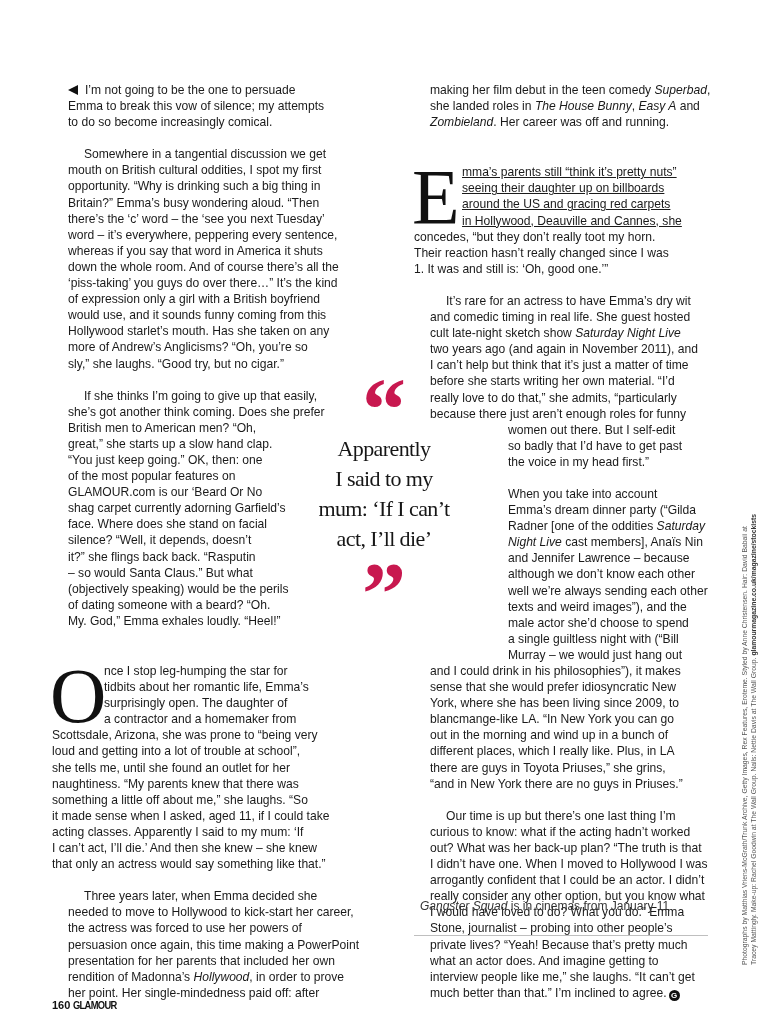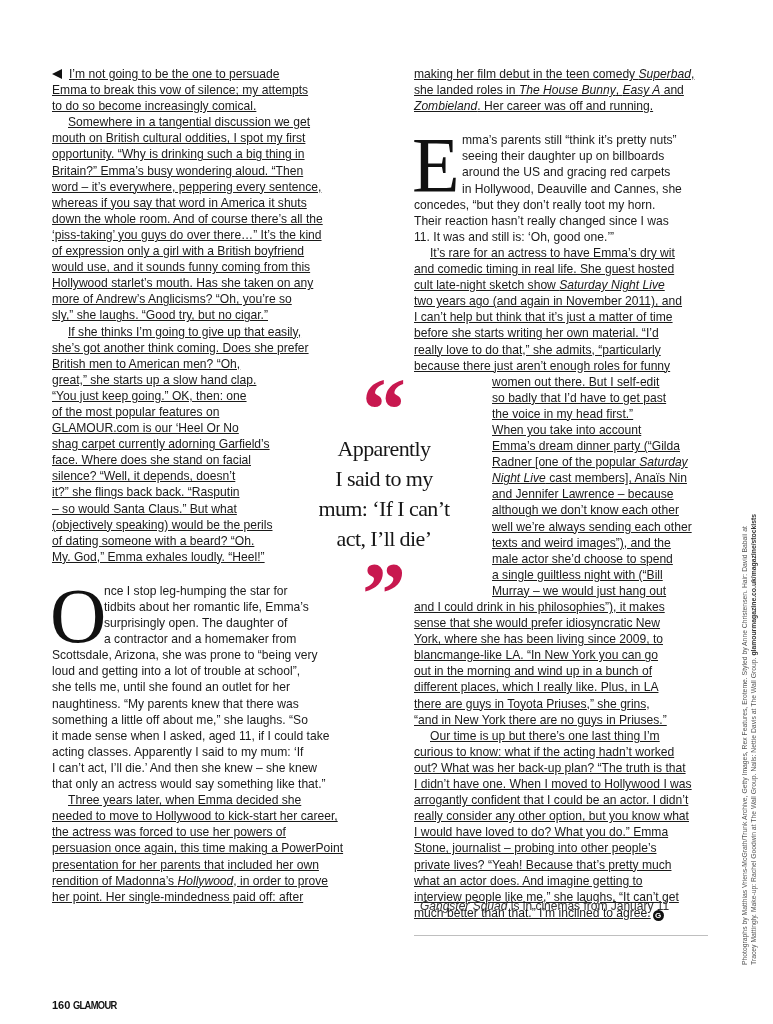--- a/index.html
+++ b/index.html
@@ -1,29 +1,29 @@
 <!DOCTYPE html>
 <html><head>
 <meta charset="utf-8">
 <style>
   html, body { margin: 0; padding: 0; background: #fff; }
   body { width: 773px; height: 1024px; position: relative; overflow: hidden; font-family: "Liberation Sans", sans-serif; color: #1a1a1a; }
   .col { position: absolute; font-size: 12.1px; line-height: 16.1px; }
-  .col p { margin: 0; text-decoration: underline; }
+  .col p { margin: 16px; }
   .line { display: block; white-space: nowrap; }
   .indent { padding-left: 16px; }
   .col-left { left: 52px; top: 66px; width: 320px; }
   .col-right { left: 414px; top: 66px; width: 296px; }
   .arrow { display: inline-block; width: 0; height: 0; border-top: 5px solid transparent; border-bottom: 5px solid transparent; border-right: 10px solid #111; margin-right: 7px; vertical-align: -1px; }
   .dropcap-wrap { position: relative; }
   .dropcap { position: absolute; font-family: "Liberation Serif", serif; font-size: 78px; line-height: 62px; color: #111; }
   .dropcap-o { left: -2px; top: 2px; }
   .dropcap-e { left: -2px; top: 2px; }
   .ind-o { padding-left: 52px; }
-  .ind-e { padding-left: 48px; }
+  .ind-e { padding-left: 48px; text-decoration: underline; }
   .wrap-pull { padding-left: 78px; }
   .gap { height: 18px; }
   .pullquote { position: absolute; left: 286px; top: 380px; width: 196px; text-align: center; }
   .pq-mark { font-family: "Liberation Serif", serif; font-weight: bold; color: #c8184f; font-size: 88px; line-height: 60px; height: 46px; overflow: visible; }
   .pq-open { margin-bottom: 8px; }
   .pq-close { margin-top: 10px; }
   .pq-text { font-family: "Liberation Serif", serif; font-size: 22px; line-height: 30px; color: #161616; letter-spacing: -0.6px; }
   .rule { position: absolute; left: 414px; top: 935px; width: 294px; height: 1px; background: #bfbfbf; }
   .footnote { position: absolute; left: 414px; top: 899px; font-size: 12px; color: #333; white-space: nowrap; margin-left: 6px; }
   .footnote i { font-style: italic; }
@@ -40,38 +40,39 @@
   <p>
     <span class="line"><span class="arrow"></span><span>I’m not going to be the one to persuade</span></span>
     <span class="line">Emma to break this vow of silence; my attempts</span>
     <span class="line">to do so become increasingly comical.</span>
   </p>
   <p id="lp2">
       <span class="line indent">Somewhere in a tangential discussion we get</span>
       <span class="line">mouth on British cultural oddities, I spot my first</span>
       <span class="line">opportunity. “Why is drinking such a big thing in</span>
       <span class="line">Britain?” Emma’s busy wondering aloud. “Then</span>
+      <span class="line">there’s the ‘c’ word – the ‘see you next Tuesday’</span>
       <span class="line">word – it’s everywhere, peppering every sentence,</span>
       <span class="line">whereas if you say that word in America it shuts</span>
       <span class="line">down the whole room. And of course there’s all the</span>
       <span class="line">‘piss-taking’ you guys do over there…” It’s the kind</span>
       <span class="line">of expression only a girl with a British boyfriend</span>
       <span class="line">would use, and it sounds funny coming from this</span>
       <span class="line">Hollywood starlet’s mouth. Has she taken on any</span>
       <span class="line">more of Andrew’s Anglicisms? “Oh, you’re so</span>
       <span class="line">sly,” she laughs. “Good try, but no cigar.”</span>
     </p>
   <p id="lp3">
       <span class="line indent">If she thinks I’m going to give up that easily,</span>
       <span class="line">she’s got another think coming. Does she prefer</span>
       <span class="line">British men to American men? “Oh,</span>
       <span class="line">great,” she starts up a slow hand clap.</span>
       <span class="line">“You just keep going.” OK, then: one</span>
       <span class="line">of the most popular features on</span>
-      <span class="line">GLAMOUR.com is our ‘Heel Or No</span>
+      <span class="line">GLAMOUR.com is our ‘Beard Or No</span>
       <span class="line">shag carpet currently adorning Garfield’s</span>
       <span class="line">face. Where does she stand on facial</span>
       <span class="line">silence? “Well, it depends, doesn’t</span>
       <span class="line">it?” she flings back back. “Rasputin</span>
       <span class="line">– so would Santa Claus.” But what</span>
       <span class="line">(objectively speaking) would be the perils</span>
       <span class="line">of dating someone with a beard? “Oh.</span>
       <span class="line">My. God,” Emma exhales loudly. “Heel!”</span>
     </p>
   <div class="gap"></div>
@@ -109,34 +110,34 @@
   <div class="gap"></div>
   <div class="dropcap-wrap">
     <span class="dropcap dropcap-e">E</span>
     <div id="rp2">
         <span class="line ind-e">mma’s parents still “think it’s pretty nuts”</span>
         <span class="line ind-e">seeing their daughter up on billboards</span>
         <span class="line ind-e">around the US and gracing red carpets</span>
         <span class="line ind-e">in Hollywood, Deauville and Cannes, she</span>
         <span class="line ">concedes, “but they don’t really toot my horn.</span>
         <span class="line ">Their reaction hasn’t really changed since I was</span>
-        <span class="line ">11. It was and still is: ‘Oh, good one.’”</span>
+        <span class="line ">1. It was and still is: ‘Oh, good one.’”</span>
       </div>
   </div>
   <p>
     <span class="line indent">It’s rare for an actress to have Emma’s dry wit</span>
     <span class="line">and comedic timing in real life. She guest hosted</span>
     <span class="line"><span>cult late-night sketch show </span><i>Saturday Night Live</i></span>
     <span id="rp3rest"><span class="line">two years ago (and again in November 2011), and</span><span class="line">I can’t help but think that it’s just a matter of time</span><span class="line">before she starts writing her own material. “I’d</span><span class="line">really love to do that,” she admits, “particularly</span><span class="line">because there just aren’t enough roles for funny</span></span>
     <span id="rp3wrap"><span class="line wrap-pull">women out there. But I self-edit</span><span class="line wrap-pull">so badly that I’d have to get past</span><span class="line wrap-pull">the voice in my head first.”</span></span>
   </p>
   <p>
     <span class="line wrap-pull indent">When you take into account</span>
     <span class="line wrap-pull">Emma’s dream dinner party (“Gilda</span>
-    <span class="line wrap-pull"><span>Radner [one of the popular </span><i>Saturday</i></span>
+    <span class="line wrap-pull"><span>Radner [one of the oddities </span><i>Saturday</i></span>
     <span class="line wrap-pull"><i>Night Live</i><span> cast members], Anaïs Nin</span></span>
     <span id="rp4wrap"><span class="line wrap-pull">and Jennifer Lawrence – because</span><span class="line wrap-pull">although we don’t know each other</span><span class="line wrap-pull">well we’re always sending each other</span><span class="line wrap-pull">texts and weird images”), and the</span><span class="line wrap-pull">male actor she’d choose to spend</span><span class="line wrap-pull">a single guiltless night with (“Bill</span><span class="line wrap-pull">Murray – we would just hang out</span></span>
     <span id="rp4full"><span class="line">and I could drink in his philosophies”), it makes</span><span class="line">sense that she would prefer idiosyncratic New</span><span class="line">York, where she has been living since 2009, to</span><span class="line">blancmange-like LA. “In New York you can go</span><span class="line">out in the morning and wind up in a bunch of</span><span class="line">different places, which I really like. Plus, in LA</span><span class="line">there are guys in Toyota Priuses,” she grins,</span><span class="line">“and in New York there are no guys in Priuses.”</span></span>
   </p>
   <p>
     <span id="rp5"><span class="line indent">Our time is up but there’s one last thing I’m</span><span class="line">curious to know: what if the acting hadn’t worked</span><span class="line">out? What was her back-up plan? “The truth is that</span><span class="line">I didn’t have one. When I moved to Hollywood I was</span><span class="line">arrogantly confident that I could be an actor. I didn’t</span><span class="line">really consider any other option, but you know what</span><span class="line">I would have loved to do? What you do.” Emma</span><span class="line">Stone, journalist – probing into other people’s</span><span class="line">private lives? “Yeah! Because that’s pretty much</span><span class="line">what an actor does. And imagine getting to</span><span class="line">interview people like me,” she laughs. “It can’t get</span></span>
     <span class="line"><span>much better than that.” I’m inclined to agree.</span><span class="endmark">G</span></span>
   </p>
 </div>
 

